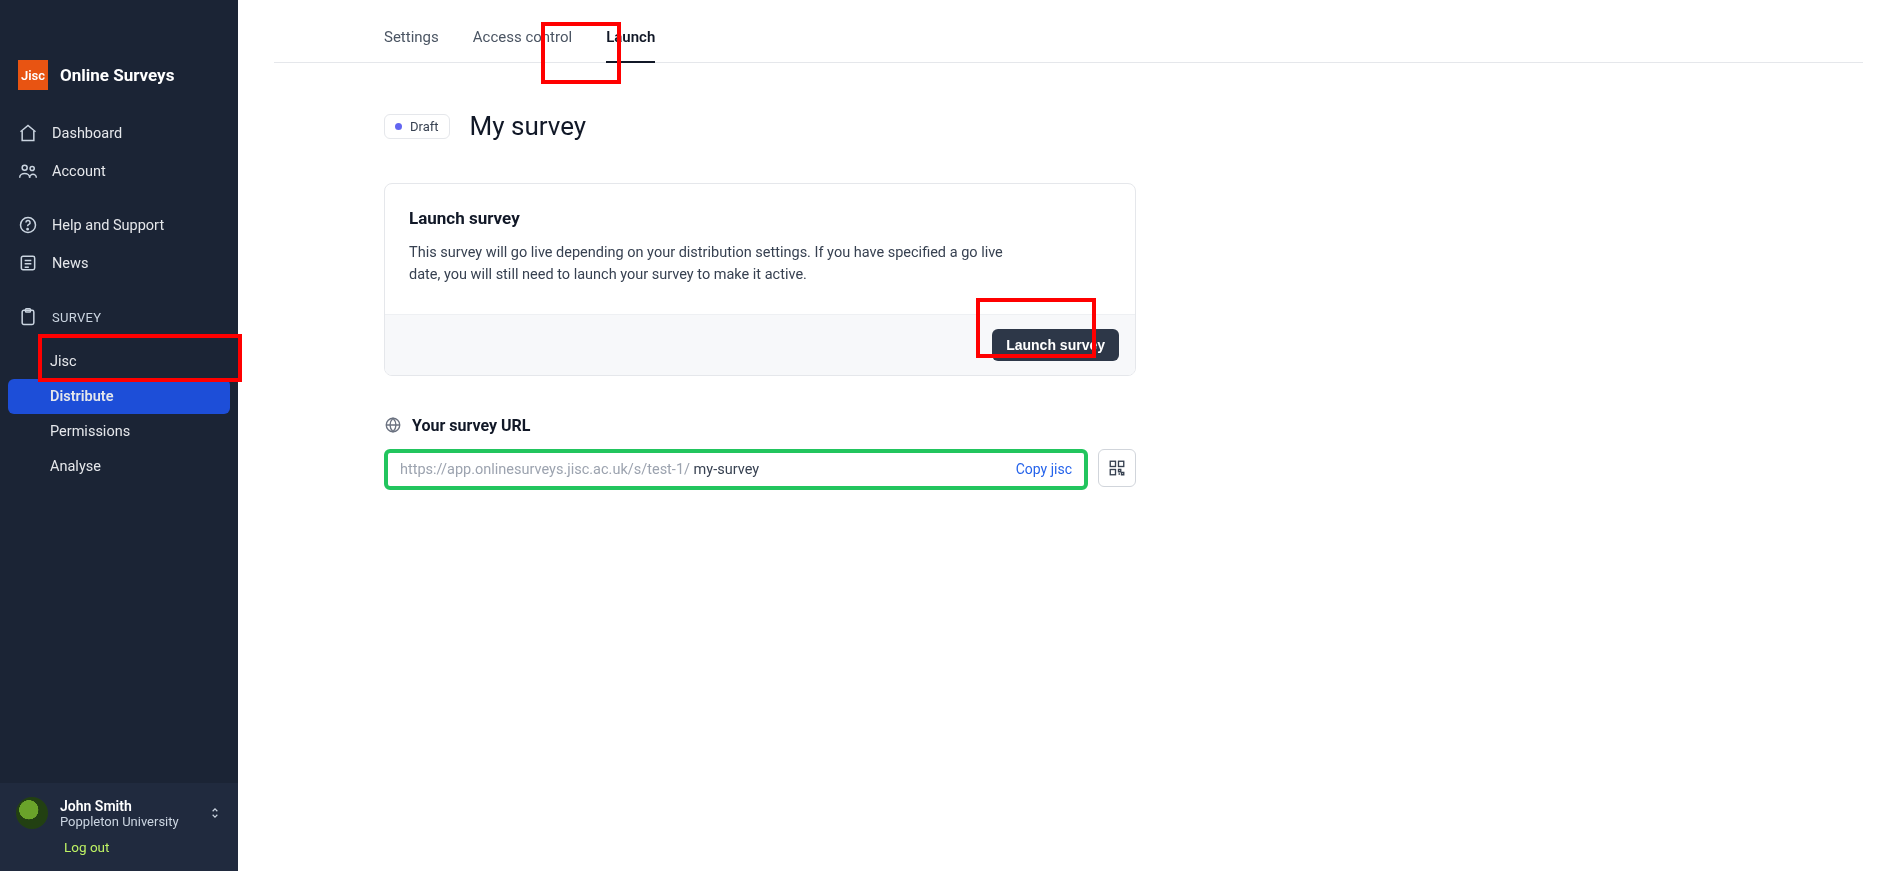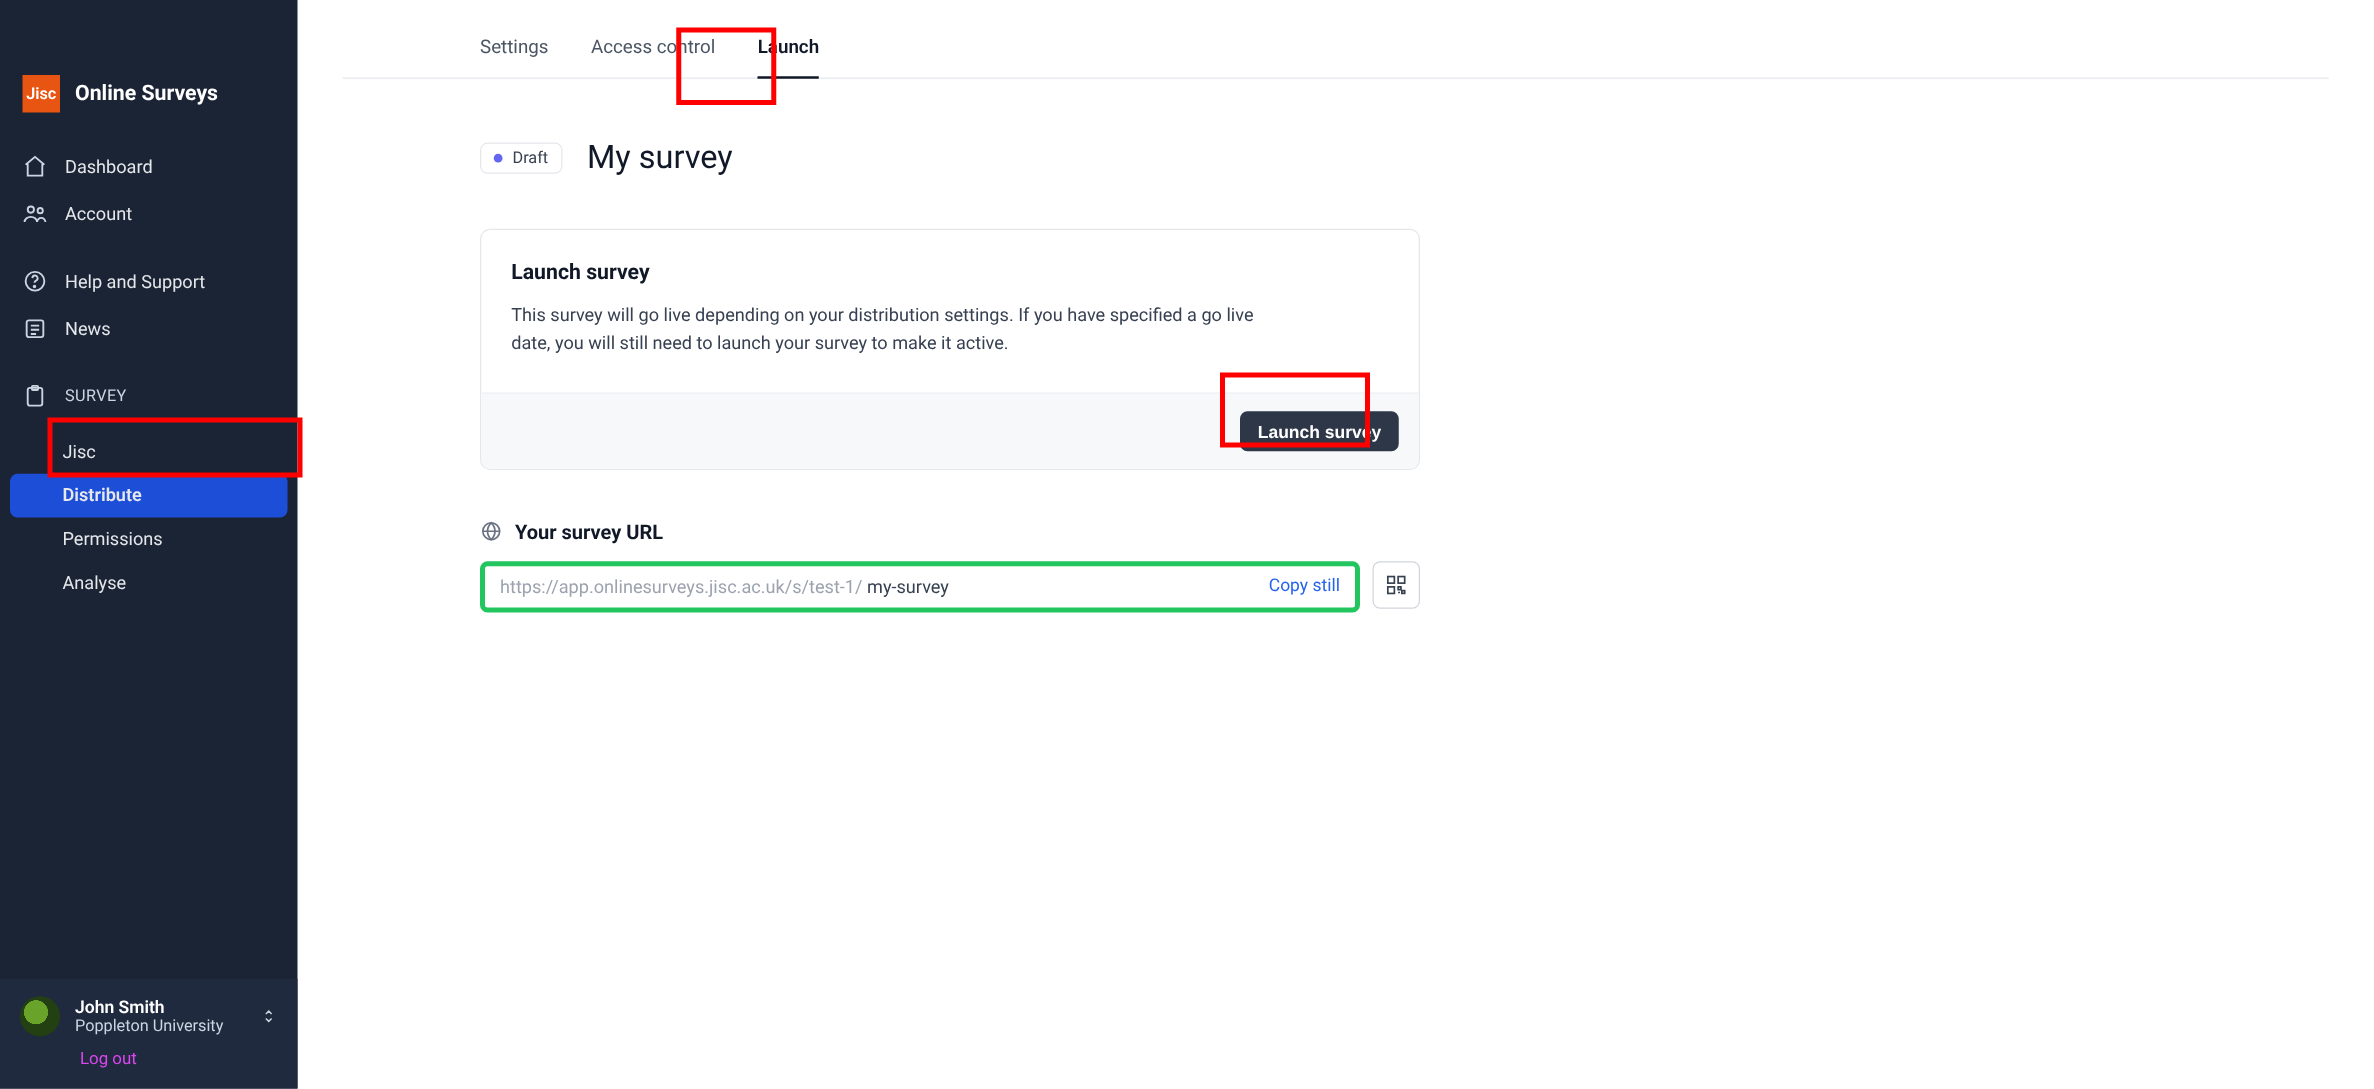--- a/index.html
+++ b/index.html
@@ -58,21 +58,21 @@
   .user-row { display: flex; align-items: center; gap: 12px; }
   .avatar {
     width: 32px; height: 32px; border-radius: 50%;
     background: radial-gradient(circle at 40% 40%, #6aa32a 0 35%, #224012 36% 100%);
     flex-shrink: 0;
   }
   .user-meta { flex: 1; }
   .user-name { font-size: 14px; font-weight: 600; color: #fff; }
   .user-org { font-size: 13px; color: #cbd5e1; }
   .sort-icon { width: 14px; height: 14px; color: #cbd5e1; }
-  .logout { margin-top: 10px; padding-left: 48px; font-size: 13.5px; color: #d946ef; cursor: pointer; }
+  .logout { margin-top: 10px; padding-left: 48px; font-size: 13.5px; color: #bef264; cursor: pointer; }
 
   
   .main { flex: 1; padding: 0 36px; }
   .tabs {
     display: flex; gap: 34px; border-bottom: 1px solid #e5e7eb; margin-top: 8px;
     padding-left: 110px;
   }
   .tab { padding: 20px 0 16px; font-size: 15px; color: #4b5563; cursor: pointer; position: relative; }
   .tab.active { color: #111827; font-weight: 600; }
   .tab.active::after {
@@ -257,21 +257,21 @@
               <path d="M3 12h18M12 3c2.5 2.5 4 5.5 4 9s-1.5 6.5-4 9c-2.5-2.5-4-5.5-4-9s1.5-6.5 4-9z"></path>
             </svg>
         </span>
         <h3 class="url-heading">Your survey URL</h3>
       </div>
       <div class="url-row">
         <div class="url-field">
           <span>
             <span>https://app.onlinesurveys.jisc.ac.uk/s/test-1/ </span><span class="url-slug">my-survey</span>
           </span>
-          <span class="copy-link">Copy still</span>
+          <span class="copy-link">Copy jisc</span>
         </div>
         <button class="qr-btn">
           <span>
             <svg viewBox="0 0 24 24" width="18" height="18" fill="none" stroke="currentColor" stroke-width="1.8">
                 <rect x="3" y="3" width="7" height="7"></rect>
                 <rect x="14" y="3" width="7" height="7"></rect>
                 <rect x="3" y="14" width="7" height="7"></rect>
                 <path d="M14 14h3v3h-3zM18 18h3v3h-3zM14 20h2"></path>
               </svg>
           </span>

